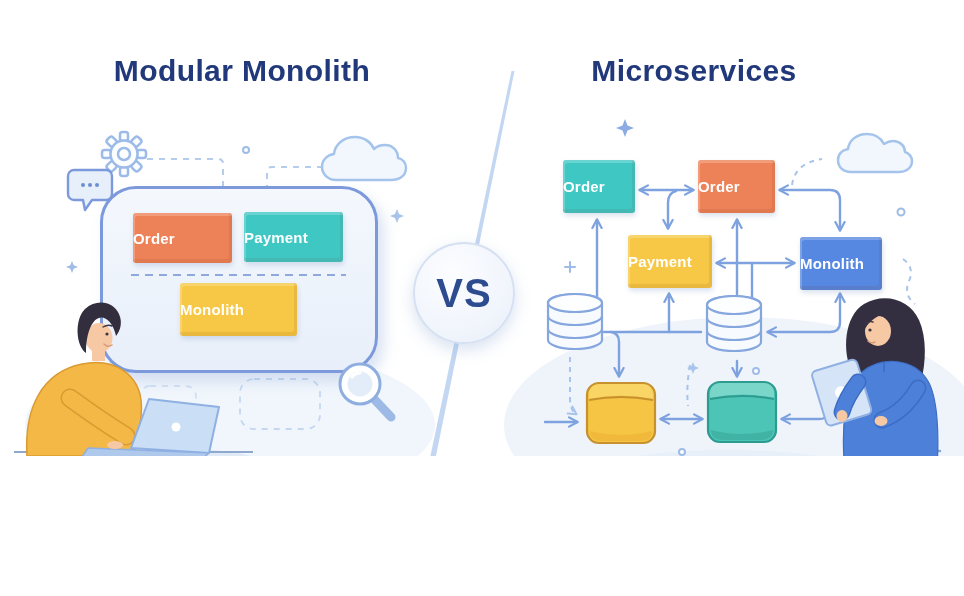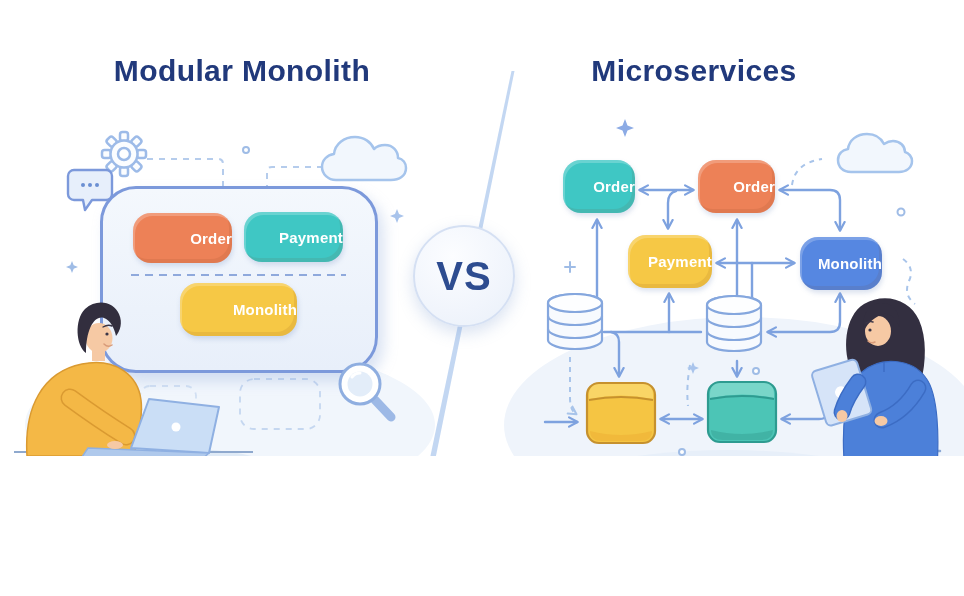--- a/index.html
+++ b/index.html
@@ -8,32 +8,32 @@
   .stage svg{position:absolute;left:0;top:0;}
   #bg{z-index:1;} #fg{z-index:3;}
   .title{position:absolute;z-index:2;text-align:center;font-size:30px;font-weight:800;
          color:#21397B;letter-spacing:.4px;}
   .title-left{left:40px;top:54px;width:404px;}
   .title-right{left:500px;top:54px;width:388px;}
   .monolith{position:absolute;z-index:2;left:100px;top:186px;width:272px;height:181px;
             border:3px solid #7C99DB;border-radius:36px;
             background:linear-gradient(180deg,#F4F8FD 0%,#E8EFFA 100%);
             box-shadow:6px 8px 14px rgba(150,175,220,.35);}
-  .box{position:absolute;z-index:2;display:flex;align-items:center;justify-content:flex-end;
-       color:#fff;font-weight:bold;font-size:15px;border-radius:18px;letter-spacing:.2px;
+  .box{position:absolute;z-index:2;display:flex;align-items:center;justify-content:flex-start;
+       color:#fff;font-weight:bold;font-size:15px;border-radius:3px;letter-spacing:.2px;
        box-shadow:inset -3px -4px 0 rgba(120,60,20,.10), inset 2px 3px 0 rgba(255,255,255,.22),
                   1px 3px 5px rgba(110,140,190,.25);}
   .m-order{left:133px;top:213px;width:99px;height:50px;}
   .m-payment{left:244px;top:212px;width:99px;height:50px;}
   .m-inventory{left:180px;top:283px;width:117px;height:53px;}
   .s-order-a{left:563px;top:160px;width:72px;height:53px;}
   .s-order-b{left:698px;top:160px;width:77px;height:53px;}
   .s-payment{left:628px;top:235px;width:84px;height:53px;}
   .s-shipping{left:800px;top:237px;width:82px;height:53px;}
-  .vs{position:absolute;z-index:5;left:413px;top:225px;width:98px;height:98px;border-radius:50%;
+  .vs{position:absolute;z-index:5;left:413px;top:242px;width:98px;height:98px;border-radius:50%;
       display:flex;align-items:center;justify-content:center;
       background:radial-gradient(circle at 38% 30%,#FCFDFF 0%,#F1F5FC 60%,#E9F0F9 100%);
       border:2px solid #D5E0F3;box-shadow:0 6px 16px rgba(130,160,210,.30);
       font-size:40px;font-weight:800;color:#2D4C90;letter-spacing:1px;}
 </style>
 </head>
 <body>
 
 <div class="stage">
 

